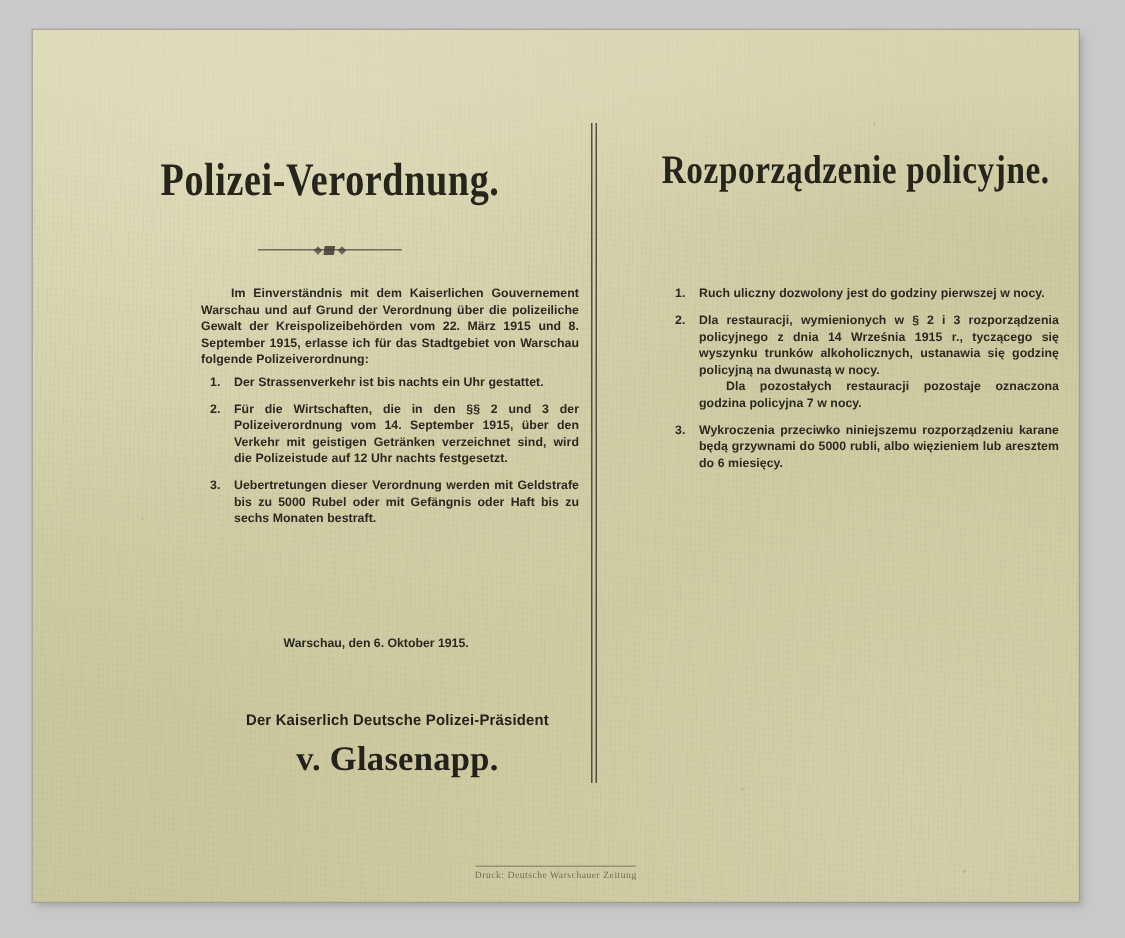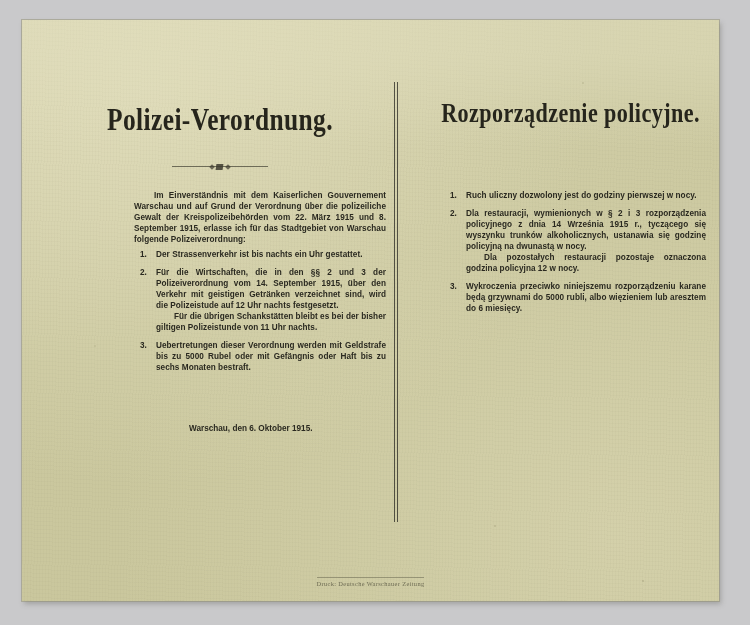--- a/index.html
+++ b/index.html
@@ -315,48 +315,51 @@
 
         <div class="body-block" id="body-de">
           <p class="lead">Im Einverständnis mit dem Kaiserlichen Gouvernement Warschau und auf Grund der Verordnung über die polizeiliche Gewalt der Kreispolizeibehörden vom 22. März 1915 und 8. September 1915, erlasse ich für das Stadtgebiet von Warschau folgende Polizeiverordnung:</p>
 
           <ol class="clauses">
             <li>
               <p class="clause-text noj">Der Strassenverkehr ist bis nachts ein Uhr gestattet.</p>
             </li>
             <li>
               <p class="clause-text">Für die Wirtschaften, die in den §§ 2 und 3 der Polizeiverordnung vom 14. September 1915, über den Verkehr mit geistigen Getränken verzeichnet sind, wird die Polizeistude auf 12 Uhr nachts festgesetzt.</p>
-              <p class="sub-para">Für die übrigen Schankstätten bleibt es bei der bisher giltigen Polizeistunde von 11 Uhr nachts.</p>
             </li>
             <li>
               <p class="clause-text">Uebertretungen dieser Verordnung werden mit Geldstrafe bis zu 5000 Rubel oder mit Gefängnis oder Haft bis zu sechs Monaten bestraft.</p>
             </li>
           </ol>
         </div>
 
         <div class="dateline" id="date-de">Warschau, den 6. Oktober 1915.</div>
 
+        <div class="sig" id="sig-de">
+          <div class="sig-office">Der Kaiserlich Deutsche Polizei-Präsident</div>
+          <div class="sig-name">v. Glasenapp.</div>
+        </div>
 
       </div>
     </div>
 
     <div class="col" id="col-pl">
       <div class="inner">
 
         <div class="doc-title" id="title-pl">Rozporządzenie policyjne.</div>
 
         <div class="body-block" id="body-pl">
 
           <ol class="clauses">
             <li>
               <p class="clause-text noj">Ruch uliczny dozwolony jest do godziny pierwszej w nocy.</p>
             </li>
             <li>
               <p class="clause-text">Dla restauracji, wymienionych w § 2 i 3 rozporządzenia policyjnego z dnia 14 Września 1915 r., tyczącego się wyszynku trunków alkoholicznych, ustanawia się godzinę policyjną na dwunastą w nocy.</p>
-              <p class="sub-para">Dla pozostałych restauracji pozostaje oznaczona godzina policyjna 12 w nocy.</p>
+              <p class="sub-para">Dla pozostałych restauracji pozostaje oznaczona godzina policyjna 7 w nocy.</p>
             </li>
             <li>
               <p class="clause-text">Wykroczenia przeciwko niniejszemu rozporządzeniu karane będą grzywnami do 5000 rubli, albo więzieniem lub aresztem do 6 miesięcy.</p>
             </li>
           </ol>
         </div>
 
       </div>
     </div>
 

